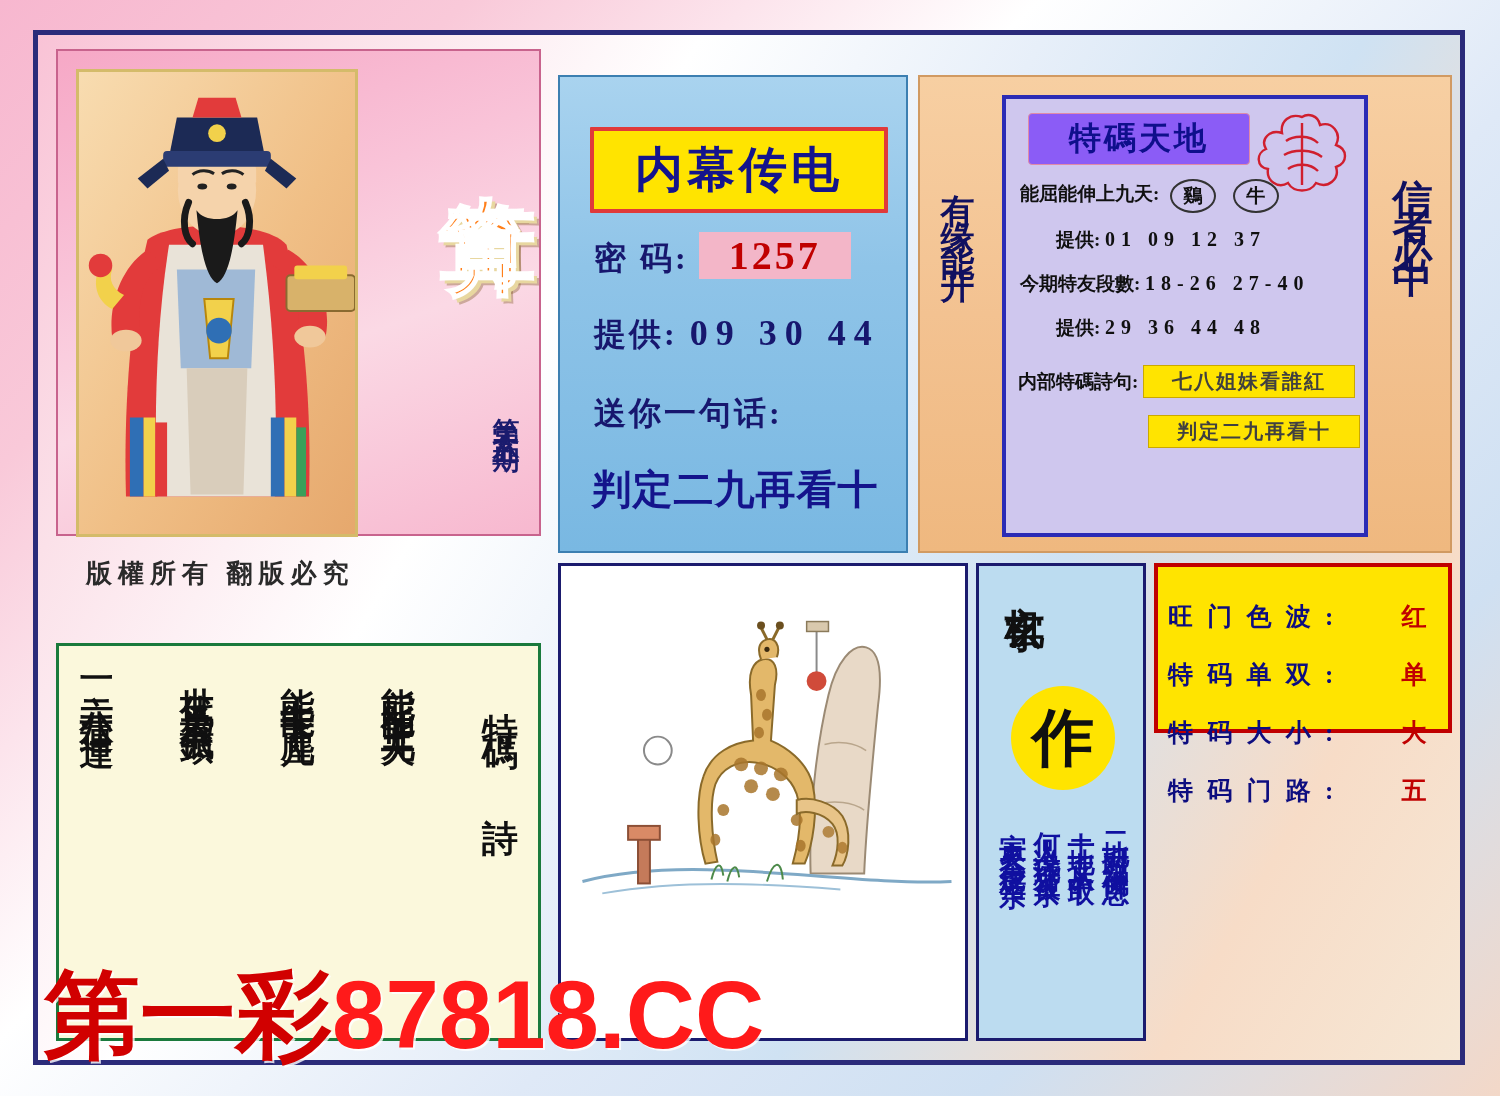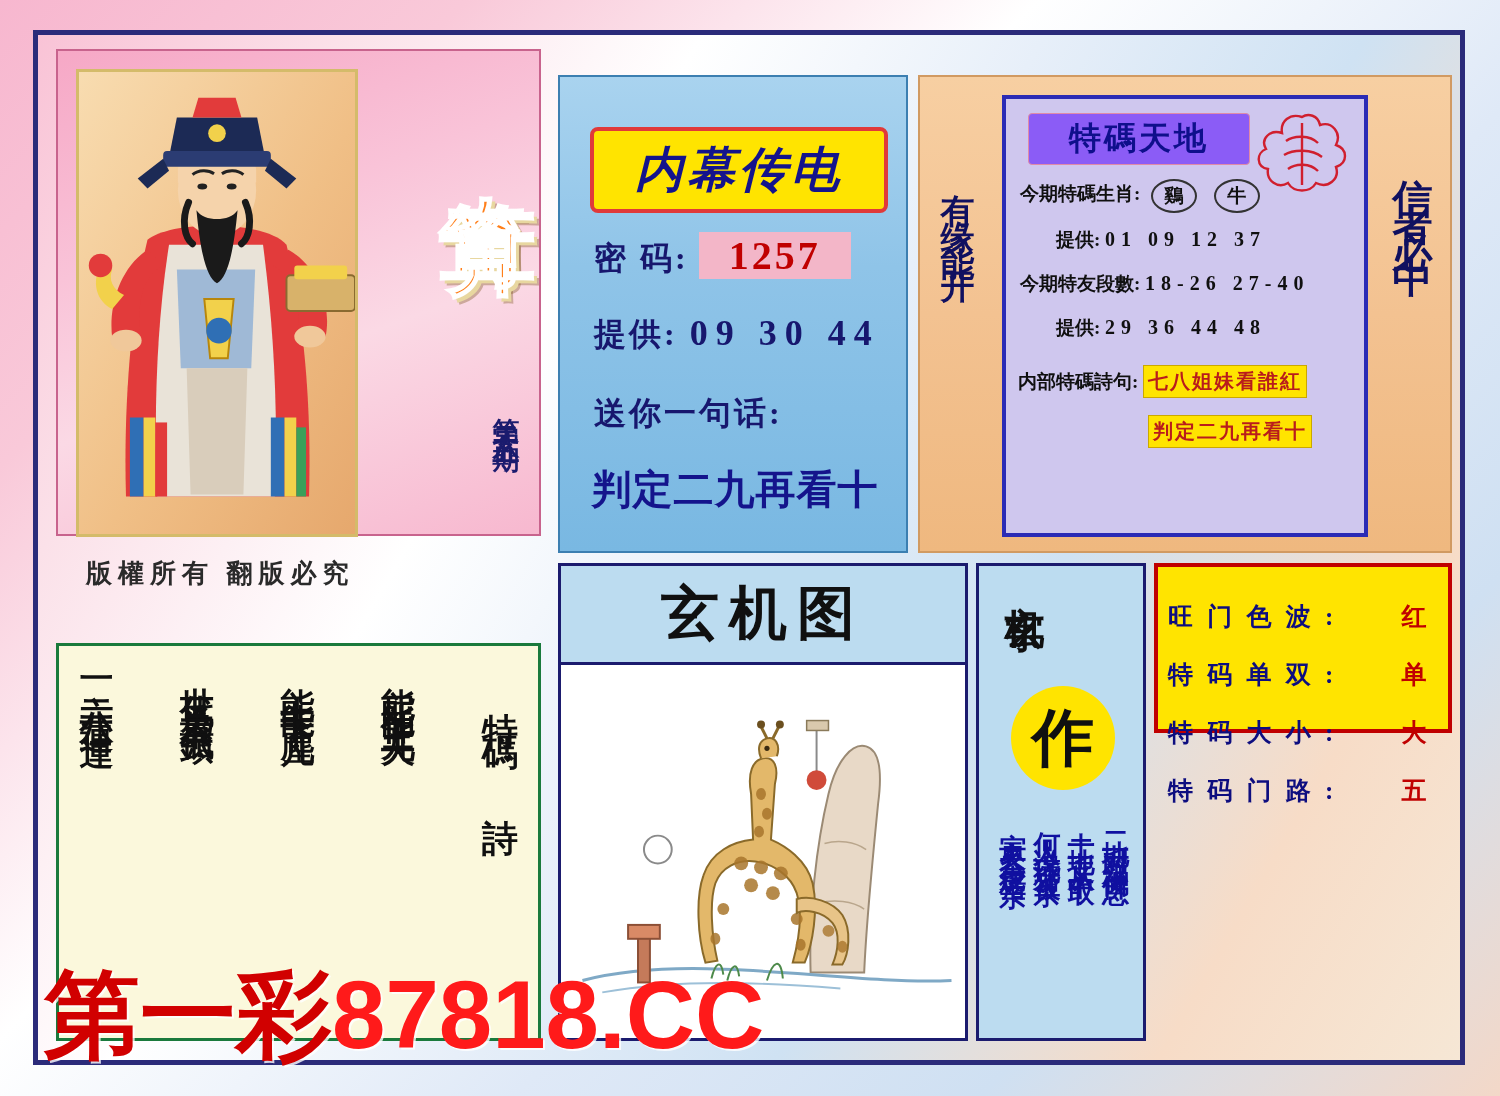--- a/index.html
+++ b/index.html
@@ -67,23 +67,23 @@
   .poem-col.title{font-size:36px;letter-spacing:22px;padding-top:24px;}
 
   
   .inner-panel{
     position:absolute;left:520px;top:40px;width:350px;height:478px;
     background:linear-gradient(180deg,#a9d3ef 0%,#8fc4e8 40%,#79b8e2 100%);
     border:2px solid #3c7fb1;box-sizing:border-box;
   }
   .inner-title{
     position:absolute;left:30px;top:50px;width:290px;height:78px;
-    background:#ffe400;border:4px solid #e03a3a;border-radius:8px;
+    background:#ffe400;border:4px solid #e03a3a;border-radius:1px;
     display:flex;align-items:center;justify-content:center;
-    font-size:48px;font-weight:bold;color:#14148c;letter-spacing:4px;font-style:italic;
+    font-size:48px;font-weight:bold;color:#14148c;letter-spacing:4px;
   }
   .inner-row{
     position:absolute;left:34px;font-size:32px;color:#17176e;font-weight:bold;
     letter-spacing:3px;white-space:nowrap;
   }
   .mima{top:155px;}
   .mima .code{
     background:#f3b6c8;color:#c00000;font-size:40px;padding:1px 30px;margin-left:10px;
     font-family:"Liberation Serif",serif;letter-spacing:3px;
   }
@@ -124,22 +124,22 @@
   .tm-flower{position:absolute;right:6px;top:8px;width:112px;height:88px;}
   .tm-line{position:absolute;font-size:19px;color:#101010;white-space:nowrap;font-weight:bold;}
   .tm-line .lbl{color:#101010;}
   .zodiac{
     display:inline-block;width:42px;height:30px;line-height:30px;text-align:center;
     border:2px solid #333;border-radius:50%;font-size:19px;margin:0 6px;background:transparent;
     vertical-align:middle;
   }
   .tm-nums{letter-spacing:6px;font-size:20px;}
   .tm-hl{
-    background:#ffe400;border:1px solid #caa800;padding:2px 4px;font-size:20px;
-    color:#b91c1c;font-weight:bold;letter-spacing:2px;display:inline-block;
+    background:#ffe400;border:1px solid #caa800;padding:2px 28px;font-size:20px;
+    color:#404040;font-weight:bold;letter-spacing:2px;display:inline-block;
   }
 
   
   .xjt{
     position:absolute;left:520px;top:528px;width:410px;height:478px;
     border:3px solid #1b1b6e;box-sizing:border-box;background:#ffffff;
   }
   .xjt-head{
     height:96px;background:#bcdcf0;border-bottom:3px solid #1b1b6e;
     display:flex;align-items:center;justify-content:center;
@@ -295,21 +295,21 @@
         <svg class="tm-flower" viewBox="0 0 112 88">
           <g fill="none" stroke="#d01f2e" stroke-width="2.4">
             <path d="M56 10 C44 6 34 14 36 26 C24 22 14 32 20 42 C10 46 10 60 22 62 C20 74 32 82 42 76 C48 86 64 86 70 76 C82 82 94 72 90 60 C102 56 102 42 90 38 C96 26 86 14 74 18 C72 8 62 6 56 10 Z"></path>
             <path d="M40 34 C48 28 64 28 72 36"></path>
             <path d="M38 48 C48 42 66 42 76 50"></path>
             <path d="M42 62 C50 56 64 56 72 64"></path>
             <path d="M56 16 L56 78"></path>
           </g>
         </svg>
         <div class="tm-line" style="left:14px;top:80px;">
-          <span class="lbl">今期特碼生肖:</span>
+          <span class="lbl">能屈能伸上九天:</span>
           <span class="zodiac">鷄</span>
           <span class="zodiac">牛</span>
         </div>
         <div class="tm-line" style="left:50px;top:128px;">
           <span class="lbl">提供:</span>
           <span class="tm-nums">01 09 12 37</span>
         </div>
         <div class="tm-line" style="left:14px;top:172px;">
           <span class="lbl">今期特友段數:</span>
           <span class="tm-nums">18-26   27-40</span>
@@ -322,21 +322,20 @@
           <span class="lbl">内部特碼詩句:</span>
           <span class="tm-hl">七八姐妹看誰紅</span>
         </div>
         <div class="tm-line" style="left:142px;top:316px;">
           <span class="tm-hl">判定二九再看十</span>
         </div>
       </div>
     </div>
 
     <div class="xjt">
-      <div class="xjt-head">玄机图</div>
       <div class="xjt-body">
         <svg viewBox="0 0 404 376" width="100%" height="100%">
           <rect x="0" y="0" width="404" height="376" fill="#ffffff"></rect>
 
           <path d="M250 310 C248 250 256 180 268 130 C276 96 292 78 306 82 C320 86 322 110 318 140 C312 200 306 262 304 310 Z" fill="#e8d9c7" stroke="#9b8a74" stroke-width="2"></path>
           <path d="M268 130 C278 128 292 130 300 138" stroke="#b9a territory" stroke-width="1.5" fill="none"></path>
           <path d="M264 180 C278 176 294 178 306 186" stroke="#b9a68c" stroke-width="1.5" fill="none"></path>
           <path d="M258 240 C274 236 292 238 304 246" stroke="#b9a68c" stroke-width="1.5" fill="none"></path>
 
           <path d="M20 318 C90 300 170 306 250 312 C300 316 350 320 392 318" stroke="#7fa9c6" stroke-width="3" fill="none"></path>

